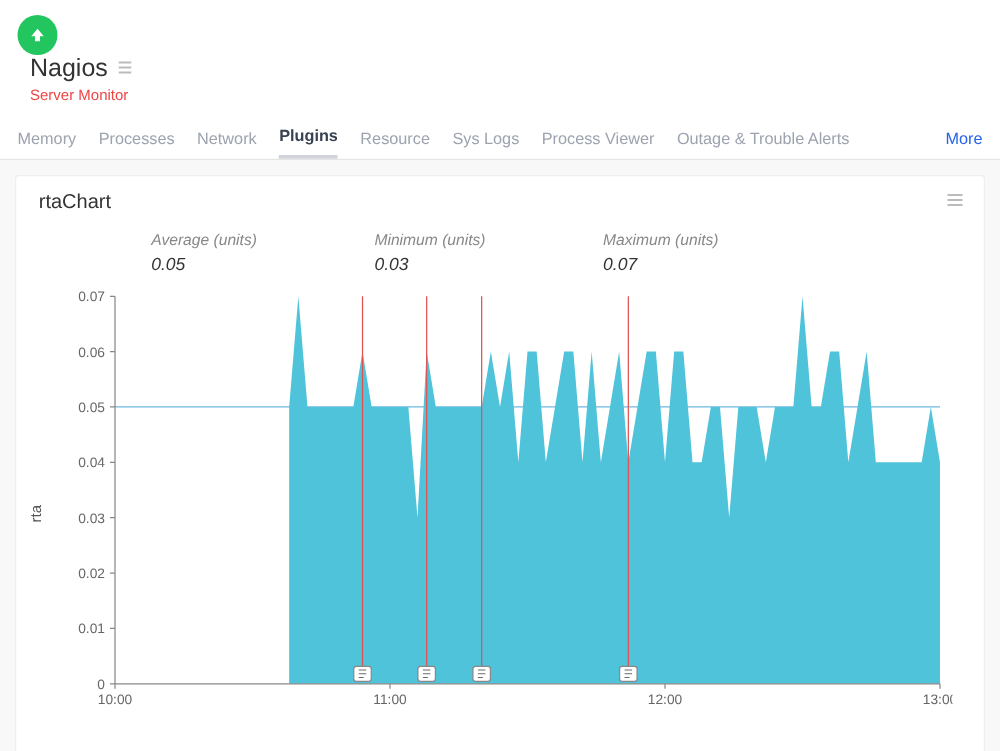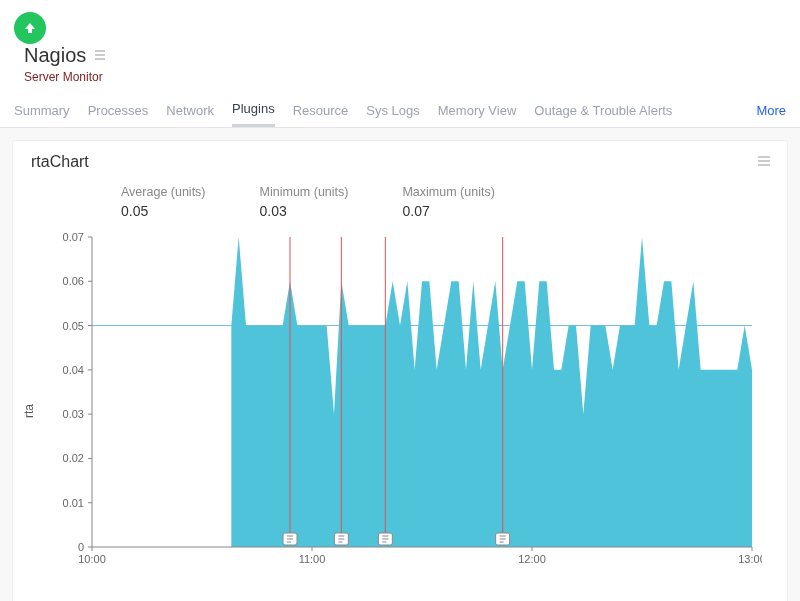--- a/index.html
+++ b/index.html
@@ -4,31 +4,31 @@
 <style>
 * { margin: 0; padding: 0; box-sizing: border-box; }
 body { font-family: -apple-system, BlinkMacSystemFont, "Segoe UI", Helvetica, Arial, sans-serif; background: #fff; width: 800px; height: 601px; overflow: hidden; color: #333; }
 .header { display: flex; align-items: flex-start; padding: 10px 14px 4px 14px; flex-direction: column; }
 .badge { width: 32px; height: 32px; border-radius: 50%; background: #22c55e; display: flex; align-items: center; justify-content: center; flex-shrink: 0; margin-top: 2px; }
 .badge svg { display: block; }
 .title-col { margin-left: 10px; }
 .title-row { display: flex; align-items: center; gap: 8px; }
 .title-text { font-size: 20px; font-weight: 500; color: #333; }
 .title-menu { color: #bbb; cursor: pointer; }
-.subtitle { font-size: 12px; color: #7f1d1d; margin-top: 2px; }
+.subtitle { font-size: 12px; color: #ef4444; margin-top: 2px; }
 .tabbar { display: flex; align-items: center; gap: 18px; padding: 6px 14px 0 14px; border-bottom: 1px solid #e5e5e5; background: #fff; }
 .tab { font-size: 13px; color: #9ca3af; padding: 6px 0 8px 0; cursor: pointer; white-space: nowrap; }
-.tab.active { color: #374151; border-bottom: 3px solid #d1d5db; font-weight: 400; }
+.tab.active { color: #374151; border-bottom: 3px solid #d1d5db; font-weight: 700; }
 .tab.more { color: #2563eb; margin-left: auto; }
 .content { background: #f8f8f8; padding: 12px; height: calc(601px - 90px); }
 .card { background: #fff; border: 1px solid #eee; border-radius: 3px; height: 100%; position: relative; }
 .card-hdr { display: flex; align-items: center; justify-content: space-between; padding: 12px 16px 4px 18px; gap: 32px; }
 .card-title { font-size: 16px; color: #333; }
 .card-menu { color: #bbb; cursor: pointer; }
-.stats { display: flex; gap: 54px; padding: 10px 0 6px 108px; }
+.stats { display: flex; gap: 94px; padding: 10px 0 6px 108px; font-style: italic; }
 .stat-label { font-size: 12.5px; color: #888; margin-bottom: 4px; }
 .stat-value { font-size: 14px; color: #333; }
 .chart-wrap { position: relative; width: 724px; height: 360px; margin: 6px auto 0 auto; }
 .ylabel { position: absolute; left: -10px; top: 50%; transform: translate(-6px,-50%) rotate(-90deg); font-size: 12px; color: #555; }
 .xlabel { text-align: center; font-size: 12px; color: #555; margin-top: 4px; }
 svg.chart { display: block; }
 .ytick text, .xtick text { font-size: 11px; fill: #666; }
 .axis { stroke: #888; stroke-width: 1; }
 .area { fill: #4FC3D9; }
 .refline { stroke: #6fb9e0; stroke-width: 1; }
@@ -52,27 +52,27 @@
         <svg width="12" height="12" viewBox="0 0 12 12">
             <path d="M1 2h10M1 6h10M1 10h10" stroke="#bbb" stroke-width="1.5"></path>
           </svg>
       </span>
     </div>
     <a class="subtitle">Server Monitor</a>
   </div>
 </div>
 
 <div class="tabbar">
-  <span class="tab">Summary</span>
+  <span class="tab">Memory</span>
   <span class="tab">Processes</span>
   <span class="tab">Network</span>
   <span class="tab active">Plugins</span>
   <span class="tab">Resource</span>
   <span class="tab">Sys Logs</span>
-  <span class="tab">Memory View</span>
+  <span class="tab">Process Viewer</span>
   <span class="tab">Outage &amp; Trouble Alerts</span>
   <span class="tab more">More</span>
 </div>
 
 <div class="content">
   <div class="card">
     <div class="card-hdr">
       <span class="card-title">rtaChart</span>
       <span class="card-menu">
         <svg width="14" height="12" viewBox="0 0 14 12">

